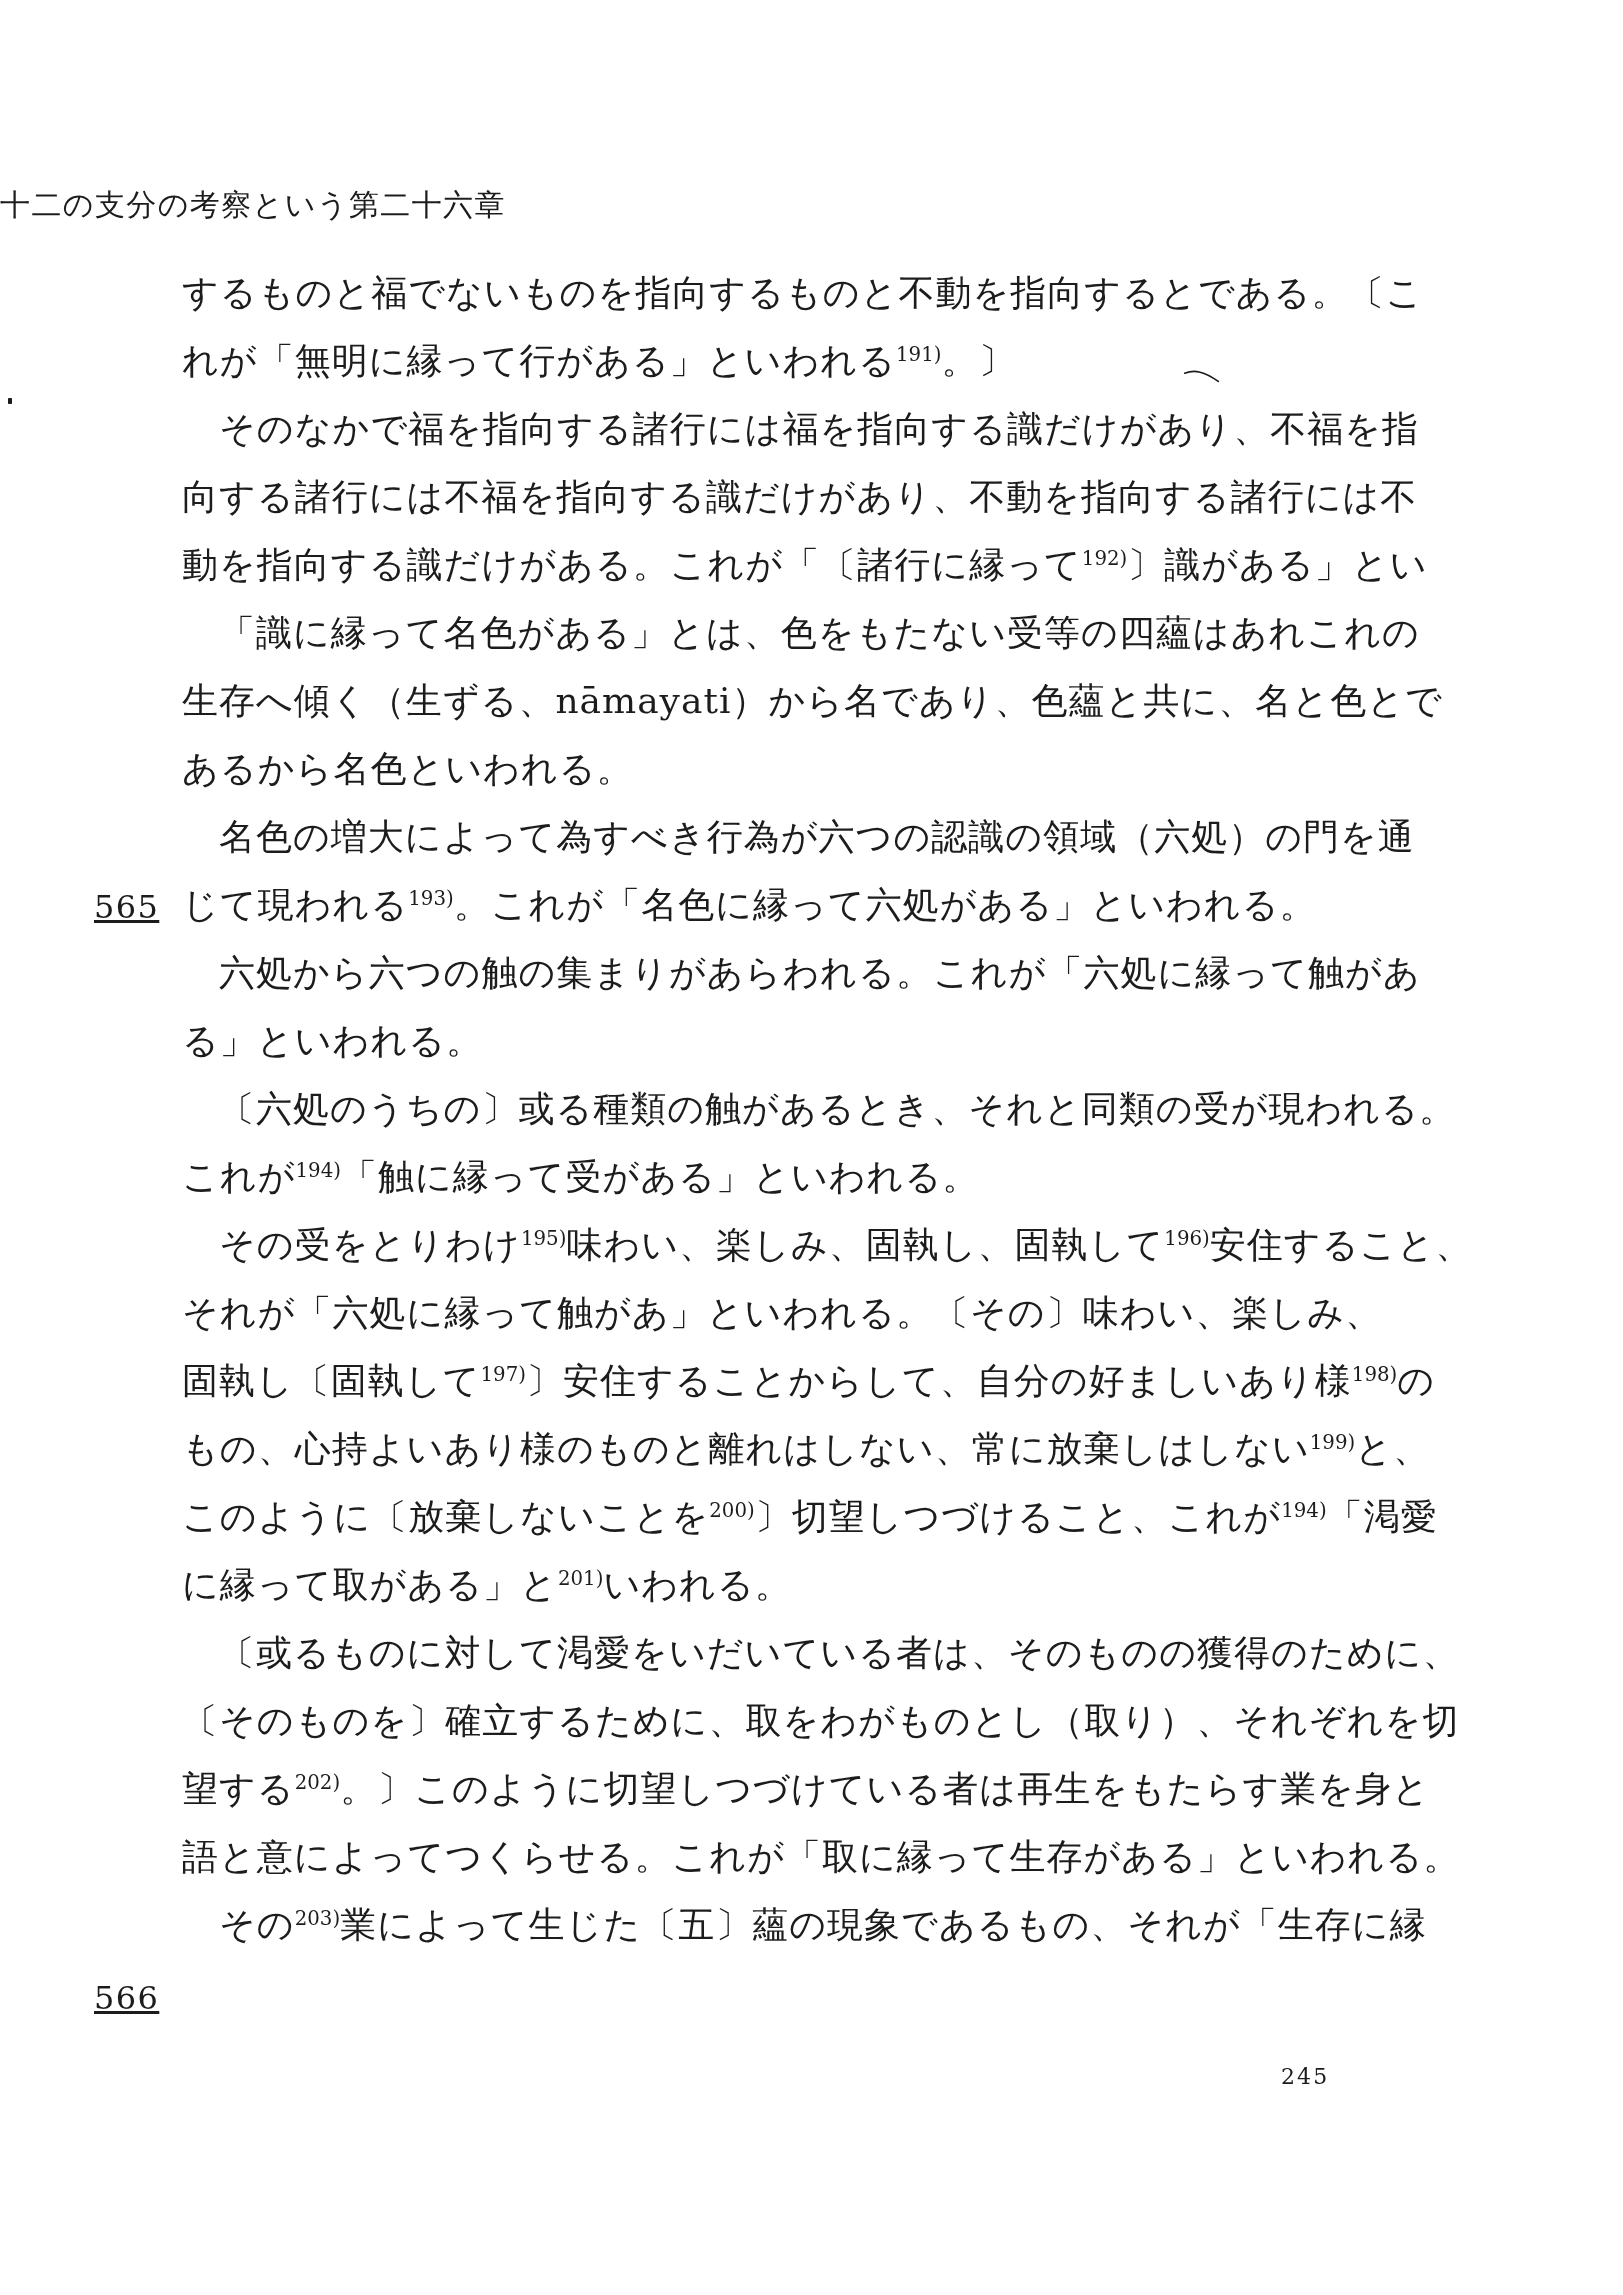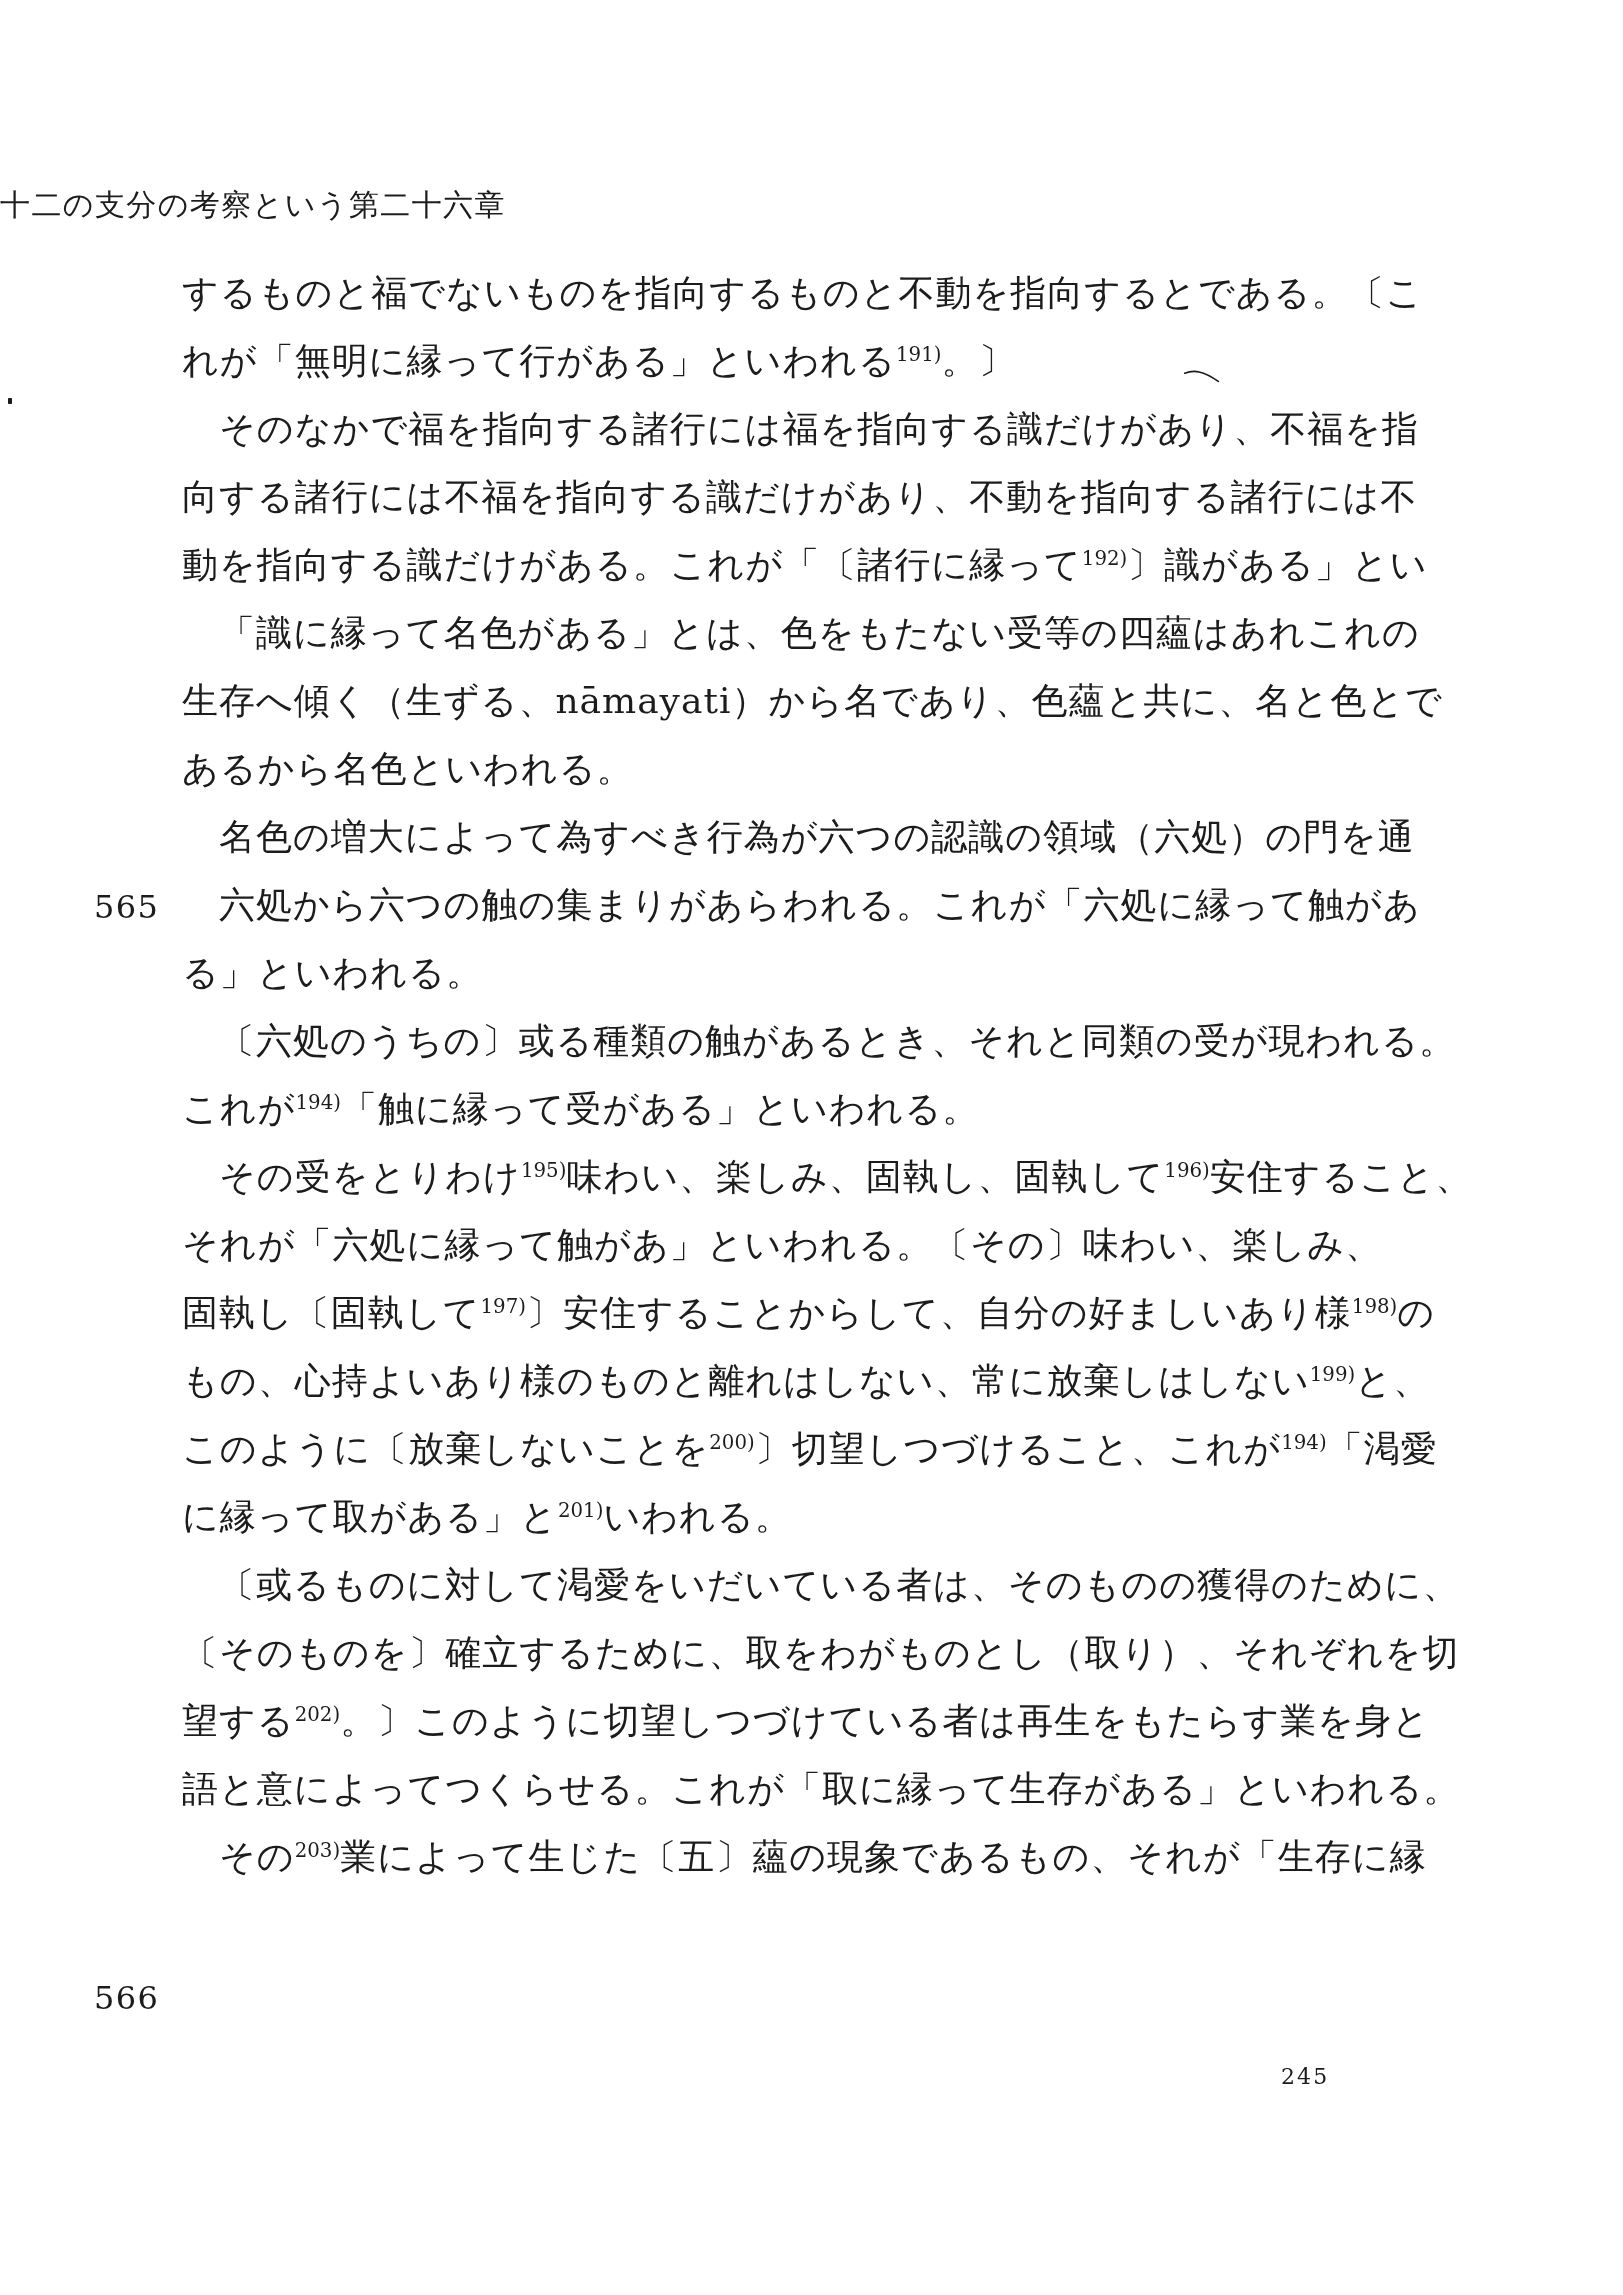--- a/index.html
+++ b/index.html
@@ -49,20 +49,21 @@
     line-height: 0;
   }
   .margin-number {
     position: absolute;
     left: 94px;
     width: 76px;
     height: 68px;
     line-height: 68px;
     font-size: 32px;
     letter-spacing: 1.4px;
+    text-decoration: underline;
   }
   .page-number {
     position: absolute;
     left: 1281px;
     top: 2064px;
     font-size: 22px;
     letter-spacing: 2.1px;
   }
   .stray-arc {
     position: absolute;
@@ -94,20 +95,21 @@
   <div class="body-text">
       <div class="line">するものと福でないものを指向するものと不動を指向するとである。〔こ</div>
       <div class="line">れが「無明に縁って行がある」といわれる<sup>191)</sup>。〕</div>
       <div class="line indent">そのなかで福を指向する諸行には福を指向する識だけがあり、不福を指</div>
       <div class="line">向する諸行には不福を指向する識だけがあり、不動を指向する諸行には不</div>
       <div class="line">動を指向する識だけがある。これが「〔諸行に縁って<sup>192)</sup>〕識がある」とい</div>
       <div class="line indent">「識に縁って名色がある」とは、色をもたない受等の四蘊はあれこれの</div>
       <div class="line">生存へ傾く（生ずる、nāmayati）から名であり、色蘊と共に、名と色とで</div>
       <div class="line">あるから名色といわれる。</div>
       <div class="line indent">名色の増大によって為すべき行為が六つの認識の領域（六処）の門を通</div>
+      <div class="line">じて現われる<sup>193)</sup>。これが「名色に縁って六処がある」といわれる。</div>
       <div class="line indent">六処から六つの触の集まりがあらわれる。これが「六処に縁って触があ</div>
       <div class="line">る」といわれる。</div>
       <div class="line indent">〔六処のうちの〕或る種類の触があるとき、それと同類の受が現われる。</div>
       <div class="line">これが<sup>194)</sup>「触に縁って受がある」といわれる。</div>
       <div class="line indent">その受をとりわけ<sup>195)</sup>味わい、楽しみ、固執し、固執して<sup>196)</sup>安住すること、</div>
       <div class="line">それが「六処に縁って触があ」といわれる。〔その〕味わい、楽しみ、</div>
       <div class="line">固執し〔固執して<sup>197)</sup>〕安住することからして、自分の好ましいあり様<sup>198)</sup>の</div>
       <div class="line">もの、心持よいあり様のものと離れはしない、常に放棄しはしない<sup>199)</sup>と、</div>
       <div class="line">このように〔放棄しないことを<sup>200)</sup>〕切望しつづけること、これが<sup>194)</sup>「渇愛</div>
       <div class="line">に縁って取がある」と<sup>201)</sup>いわれる。</div>

